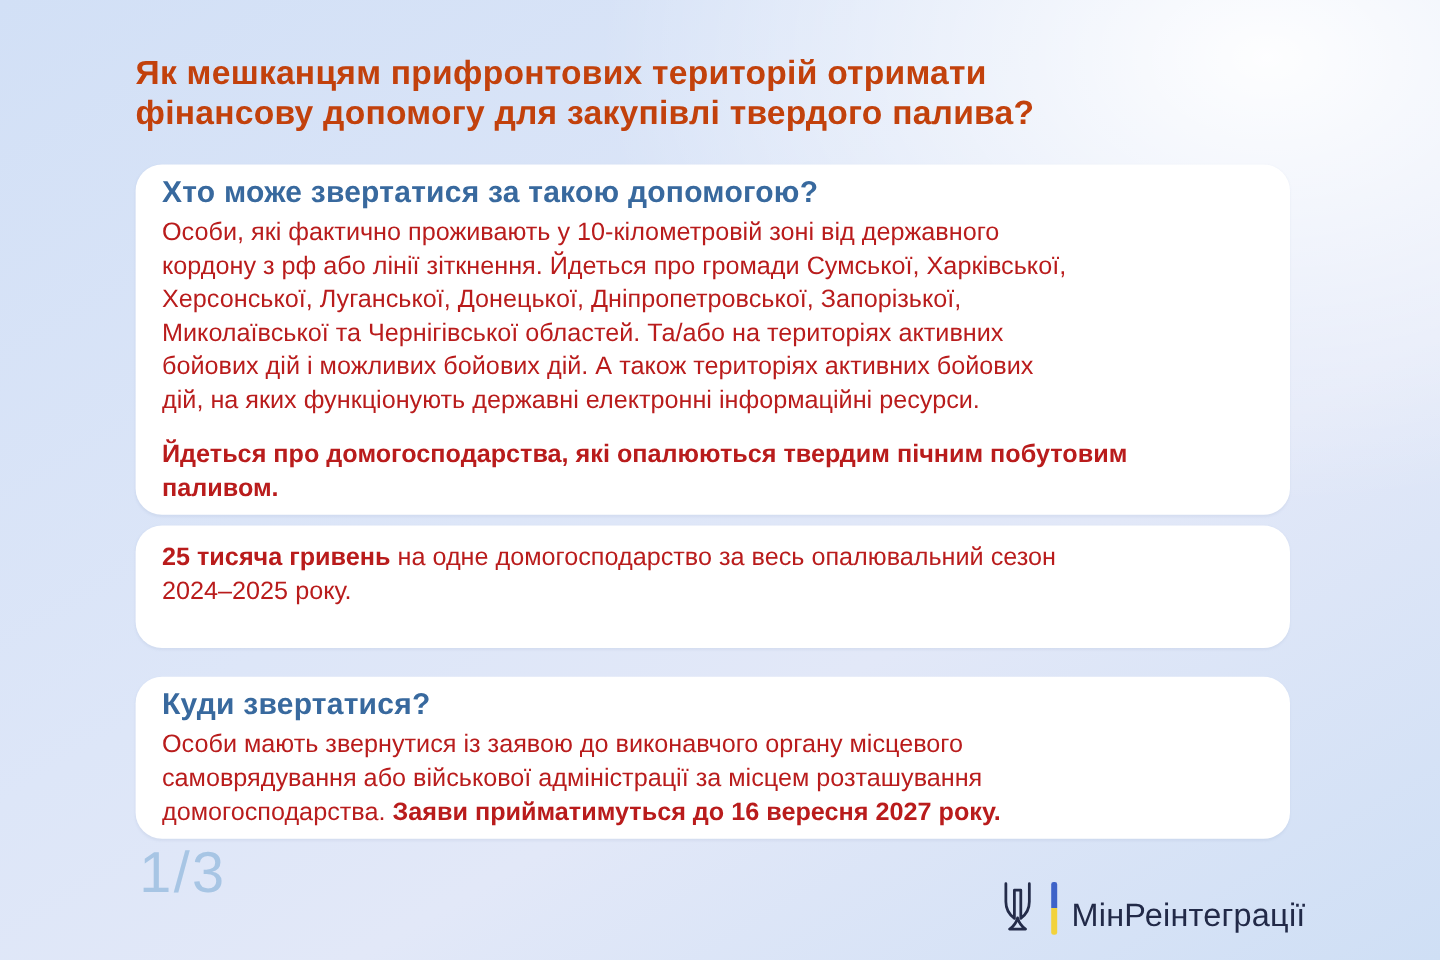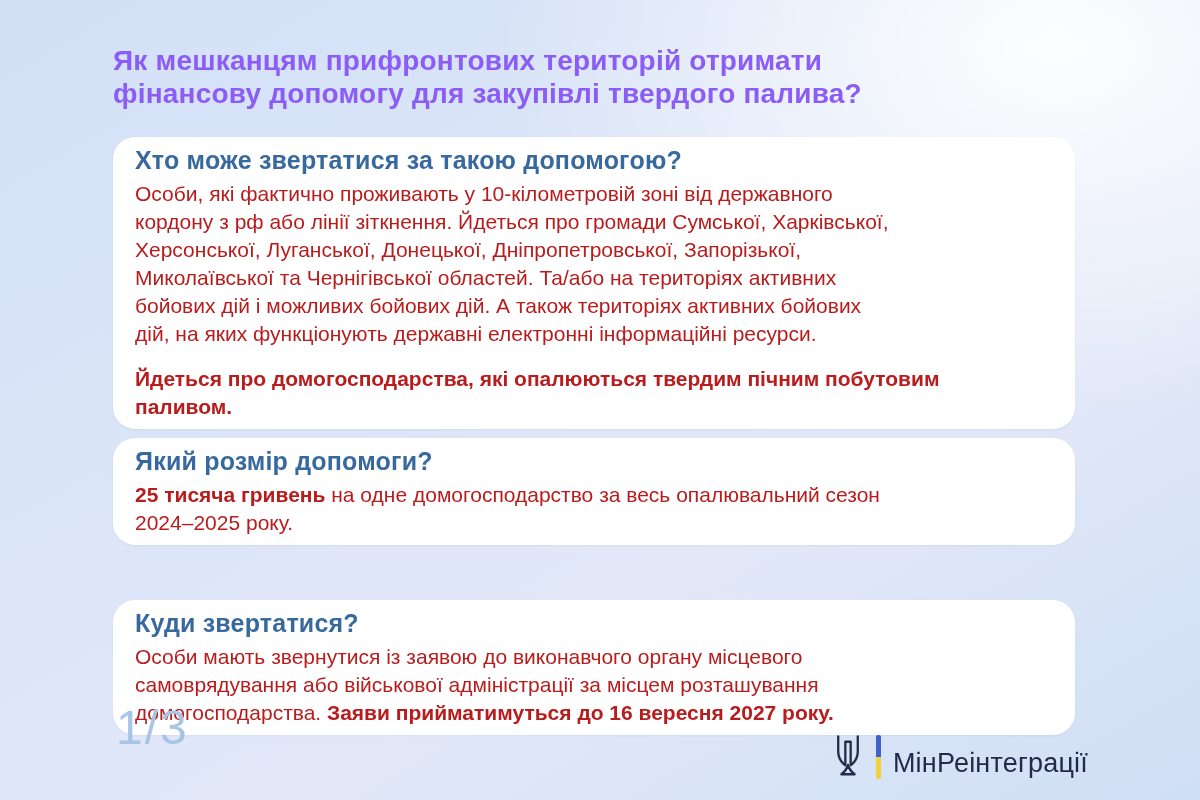--- a/index.html
+++ b/index.html
@@ -12,21 +12,21 @@
       radial-gradient(ellipse 900px 600px at 88% 6%, rgba(255,255,255,0.95), rgba(255,255,255,0) 62%),
       linear-gradient(150deg, #d2e0f6 0%, #dde6f8 45%, #e2e8f8 65%, #cfdff5 100%);
   }
   .title {
     position: absolute;
     left: 113px; top: 44px;
     width: 980px;
     font-size: 28px;
     line-height: 33px;
     font-weight: 700;
-    color: #8b5cf6;
+    color: #c2410c;
     white-space: pre-line;
     letter-spacing: 0.2px;
   }
   .card {
     position: absolute;
     left: 113px;
     width: 962px;
     background: #ffffff;
     border-radius: 22px;
     padding: 8px 22px 8px 22px;
@@ -43,21 +43,21 @@
     margin-top: 5px;
     font-size: 21px;
     line-height: 28px;
     color: #b91c1c;
     white-space: pre-line;
   }
   .card p.note { font-weight: 700; margin-top: 17px; }
   .card p b { font-weight: 700; }
   #card-who   { top: 137px; min-height: 277px; }
   #card-size  { top: 438px; min-height: 102px; }
-  #card-where { top: 600px; min-height: 133px; }
+  #card-where { top: 564px; min-height: 133px; }
   .page-indicator {
     position: absolute;
     left: 116px; top: 700px;
     font-size: 48px;
     font-weight: 400;
     letter-spacing: 2px;
     color: #a7c5e4;
   }
   .logo {
     position: absolute;
@@ -90,21 +90,20 @@
 кордону з рф або лінії зіткнення. Йдеться про громади Сумської, Харківської,
 Херсонської, Луганської, Донецької, Дніпропетровської, Запорізької,
 Миколаївської та Чернігівської областей. Та/або на територіях активних
 бойових дій і можливих бойових дій. А також територіях активних бойових
 дій, на яких функціонують державні електронні інформаційні ресурси.</p>
   <p class="note">Йдеться про домогосподарства, які опалюються твердим пічним побутовим
 паливом.</p>
 </section>
 
 <section class="card" id="card-size">
-  <h2>Який розмір допомоги?</h2>
   <p><b>25 тисяча гривень</b><span> на одне домогосподарство за весь опалювальний сезон
 2024–2025 року.</span></p>
 </section>
 
 <section class="card" id="card-where">
   <h2>Куди звертатися?</h2>
   <p><span>Особи мають звернутися із заявою до виконавчого органу місцевого
 самоврядування або військової адміністрації за місцем розташування
 домогосподарства. </span><b>Заяви прийматимуться до 16 вересня 2027 року.</b></p>
 </section>

